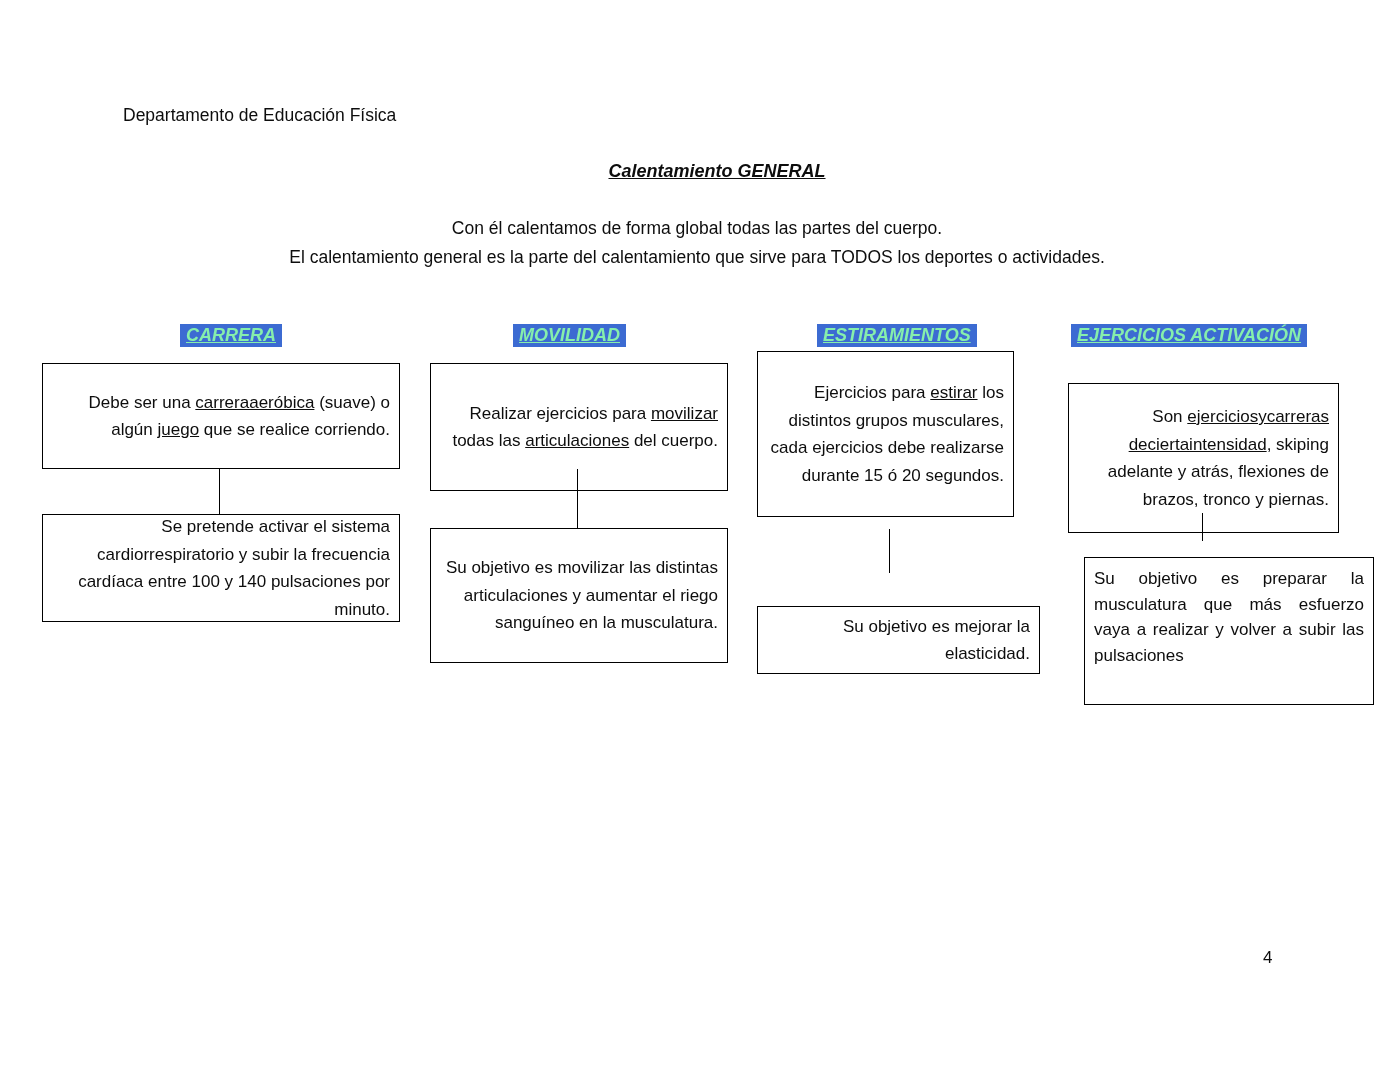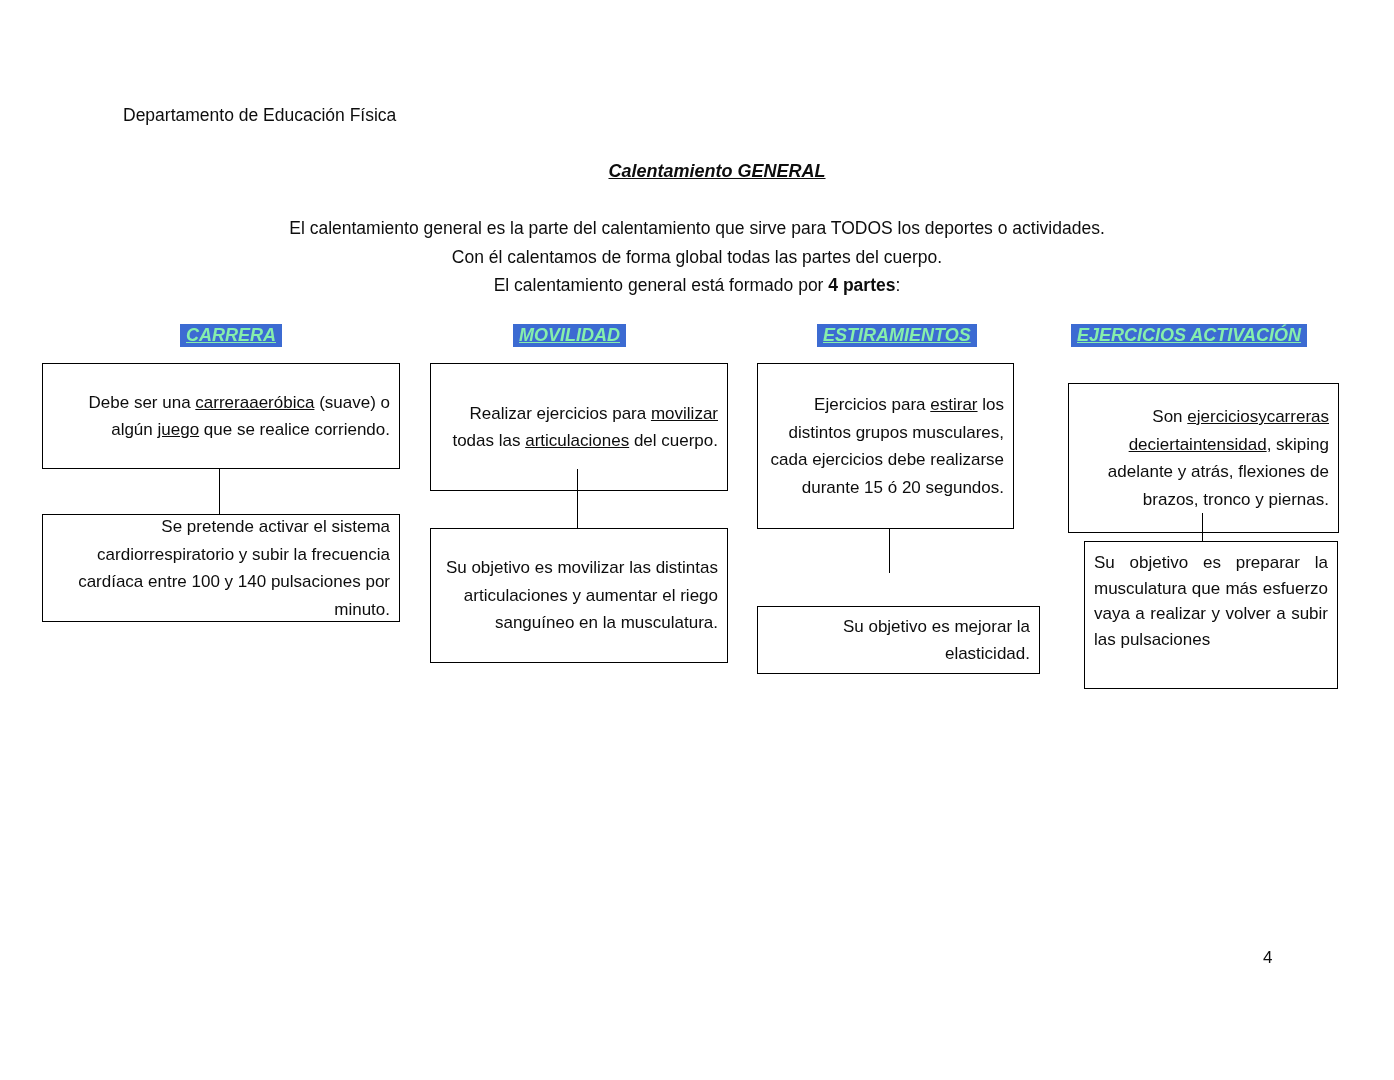--- a/index.html
+++ b/index.html
@@ -30,23 +30,22 @@
 
 <div class="page">
 
   <div class="dept" data-bind="page.department">Departamento de Educación Física</div>
 
   <div class="title">
     <span class="u" data-bind="page.title">Calentamiento GENERAL</span>
   </div>
 
   <div class="intro">
+    <div data-bind-segments="page.intro_lines.1"><span>Con él calentamos de forma global todas las partes del cuerpo.</span></div>
     <div data-bind-segments="page.intro_lines.0"><span>El calentamiento general es  la parte del calentamiento que sirve para TODOS los deportes o actividades.</span></div>
-    <div data-bind-segments="page.intro_lines.1"><span>Con él calentamos de forma global todas las partes del cuerpo.</span></div>
-    <div data-bind-segments="page.intro_lines.2"><span>El calentamiento general está formado por </span><span class="b">4 partes</span><span>:</span></div>
   </div>
 
   <div class="col-header" style="left:180px;" data-bind="columns.0.header">CARRERA</div>
   <div class="col-header" style="left:513px;" data-bind="columns.1.header">MOVILIDAD</div>
   <div class="col-header" style="left:817px;" data-bind="columns.2.header">ESTIRAMIENTOS</div>
   <div class="col-header" style="left:1071px;" data-bind="columns.3.header">EJERCICIOS ACTIVACIÓN</div>
 
   <div class="box" style="left:42px;top:363px;width:358px;height:106px;">
     <div class="content" data-bind-segments="columns.0.boxes.0.segments"><span>Debe ser una </span><span class="u">carreraaeróbica</span><span> (suave) o algún </span><span class="u">juego</span><span> que se realice corriendo.</span></div>
   </div>
@@ -56,31 +55,31 @@
   </div>
 
   <div class="box" style="left:430px;top:363px;width:298px;height:128px;">
     <div class="content" data-bind-segments="columns.1.boxes.0.segments"><span>Realizar ejercicios para </span><span class="u">movilizar</span><span> todas las </span><span class="u">articulaciones</span><span> del cuerpo.</span></div>
   </div>
   <div class="connector" style="left:577px;top:469px;height:59px;"></div>
   <div class="box" style="left:430px;top:528px;width:298px;height:135px;">
     <div class="content" data-bind-segments="columns.1.boxes.1.segments"><span>Su objetivo es movilizar las distintas articulaciones y aumentar el riego sanguíneo en la musculatura.</span></div>
   </div>
 
-  <div class="box" style="left:757px;top:363px;width:257px;height:166px;">
+  <div class="box" style="left:757px;top:351px;width:257px;height:166px;">
     <div class="content" data-bind-segments="columns.2.boxes.0.segments"><span>Ejercicios para </span><span class="u">estirar</span><span> los distintos grupos musculares, cada ejercicios debe realizarse durante 15 ó 20 segundos.</span></div>
   </div>
   <div class="connector" style="left:889px;top:529px;height:44px;"></div>
   <div class="box" style="left:757px;top:606px;width:283px;height:68px;">
     <div class="content" data-bind-segments="columns.2.boxes.1.segments"><span>Su objetivo es mejorar la elasticidad.</span></div>
   </div>
 
   <div class="box" style="left:1068px;top:363px;width:271px;height:150px;margin-top:20px;">
     <div class="content" data-bind-segments="columns.3.boxes.0.segments"><span>Son </span><span class="u">ejerciciosycarreras</span><span> </span><span class="u">deciertaintensidad</span><span>, skiping adelante y atrás, flexiones de brazos, tronco y piernas.</span></div>
   </div>
   <div class="connector" style="left:1202px;top:513px;height:28px;"></div>
-  <div class="box justified" style="left:1084px;top:541px;width:254px;height:148px;">
+  <div class="box justified" style="left:1084px;top:557px;width:290px;height:148px;">
     <div class="content" data-bind-segments="columns.3.boxes.1.segments"><span>Su objetivo es preparar la musculatura que más esfuerzo vaya a realizar y volver a subir las pulsaciones</span></div>
   </div>
 
   <div class="page-number" data-bind="page.page_number">4</div>
 
 </div>
 
 </body></html>

